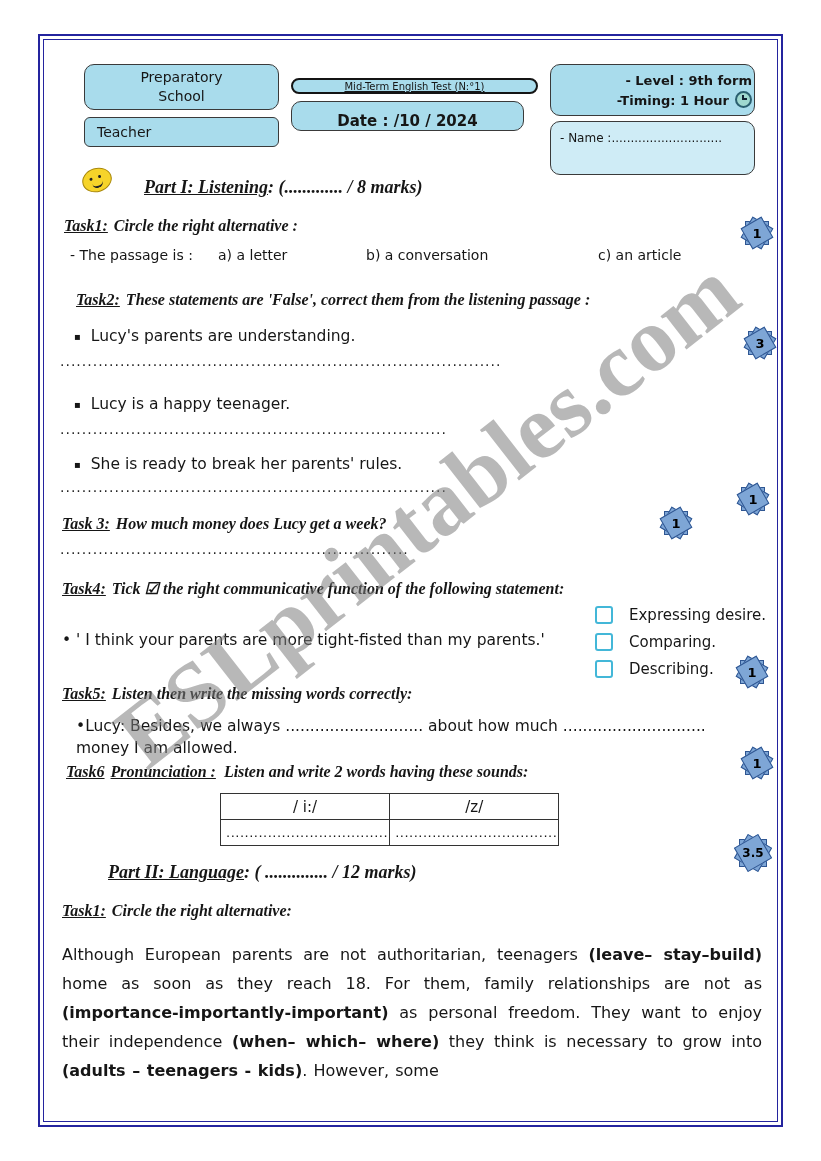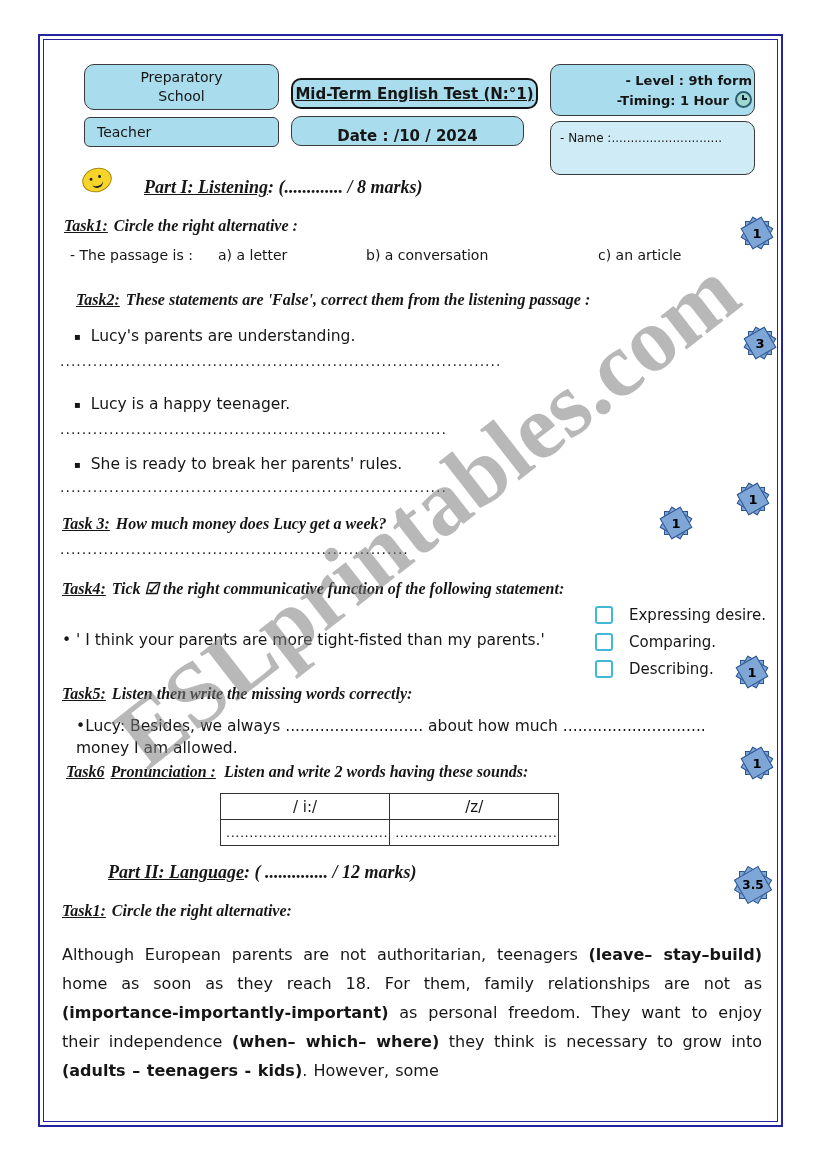--- a/index.html
+++ b/index.html
@@ -25,22 +25,22 @@
   .smiley .eye{position:absolute;width:3px;height:3px;background:#222;border-radius:50%;top:7px;}
   .smiley .eye.l{left:7px}.smiley .eye.r{left:16px}
   .smiley .mouth{position:absolute;left:8px;top:10px;width:11px;height:7px;border-bottom:2px solid #222;border-radius:0 0 10px 10px;}
   
   .content{position:absolute;left:48px;top:56px;width:725px;z-index:2;}
   
   .hdr{display:grid;grid-template-columns:195px 1fr 205px;column-gap:12px;margin:8px 18px 0 36px;}
   .box{background:#a9dcec;border:1.5px solid #3a3a3a;border-radius:10px;box-sizing:border-box;}
   .box.school{height:46px;display:flex;flex-direction:column;align-items:center;justify-content:center;font-size:14px;line-height:19px;}
   .box.teacher{height:30px;margin-top:7px;display:flex;align-items:center;padding-left:12px;font-size:14px;border-radius:6px;}
-  .box.titlebox{margin-top:14px;height:31px;border:2.5px solid #141414;display:flex;align-items:center;justify-content:center;
-                font-weight:bold;font-size:15px;}
+  .box.titlebox{margin-top:14px;height:16px;border:2.5px solid #141414;display:flex;align-items:center;justify-content:center;
+                font-weight:normal;font-size:10px;}
   .box.titlebox span{text-decoration:underline;}
   .box.datebox{margin:7px 14px 0 0;height:30px;display:flex;align-items:flex-end;justify-content:center;font-weight:bold;font-size:15px;}
   .box.levelbox{height:52px;padding:6px 2px;font-size:13px;font-weight:bold;line-height:20px;text-align:right;}
   .box.namebox{margin-top:5px;background:#cfecf6;height:54px;padding:6px 9px;font-size:12px;line-height:21px;}
   .clock{display:inline-block;width:13px;height:13px;margin-left:6px;border:2px solid #2a5f6f;border-radius:50%;
          background:#9fd8cf;position:relative;vertical-align:-3px;}
   .clock .h{position:absolute;left:5px;top:2px;width:2px;height:5px;background:#123;}
   .clock .m{position:absolute;left:5px;top:5px;width:5px;height:2px;background:#123;}
   
   .ph{font-family:"Liberation Serif",serif;font-style:italic;font-size:18px;height:24px;}
@@ -106,21 +106,21 @@
       <i></i>
       <i></i>
       <b>1</b>
     </span>
   <span class="star" style="left:740px;top:746px">
       <i></i>
       <i></i>
       <i></i>
       <b>1</b>
     </span>
-  <span class="star" style="left:734px;top:866px;width:38px;height:38px">
+  <span class="star" style="left:734px;top:834px;width:38px;height:38px">
       <i></i>
       <i></i>
       <i></i>
       <b style="font-size:12px">3.5</b>
     </span>
 
   <span class="smiley">
       <span class="eye l"></span>
       <span class="eye r"></span>
       <span class="mouth"></span>

